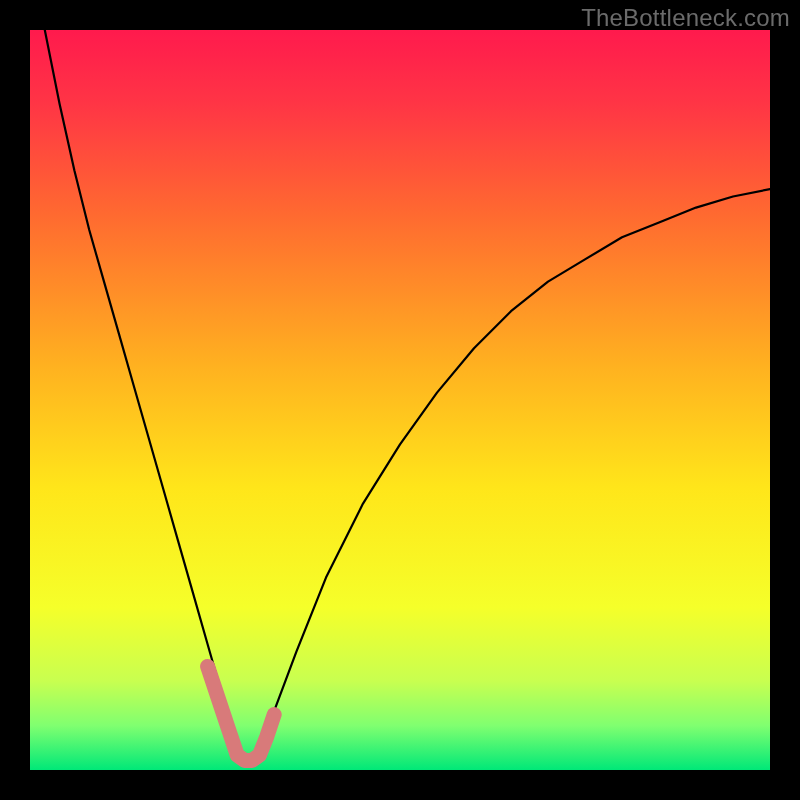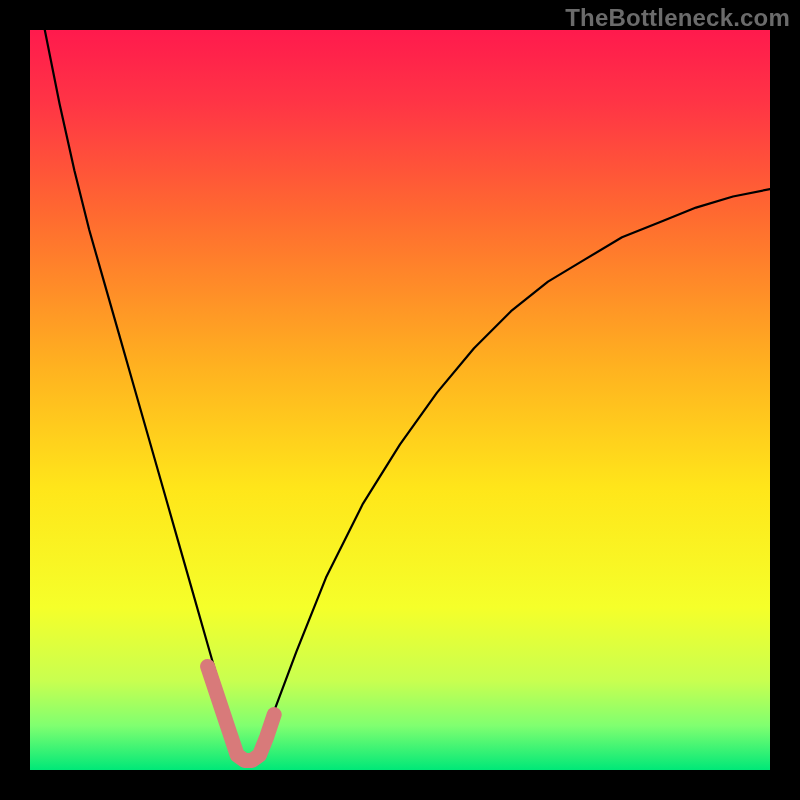--- a/index.html
+++ b/index.html
@@ -23,21 +23,21 @@
     width: 740px;
     height: 740px;
     overflow: hidden;
   }
   .watermark {
     position: absolute;
     top: 4px;
     right: 10px;
     color: #6b6b6b;
     font-size: 24px;
-    font-weight: 700;
+    font-weight: 400;
     letter-spacing: 0.2px;
     user-select: none;
   }
 </style>
 </head>
 <body>
 
 <div class="frame">
   <div class="watermark">TheBottleneck.com</div>
 

